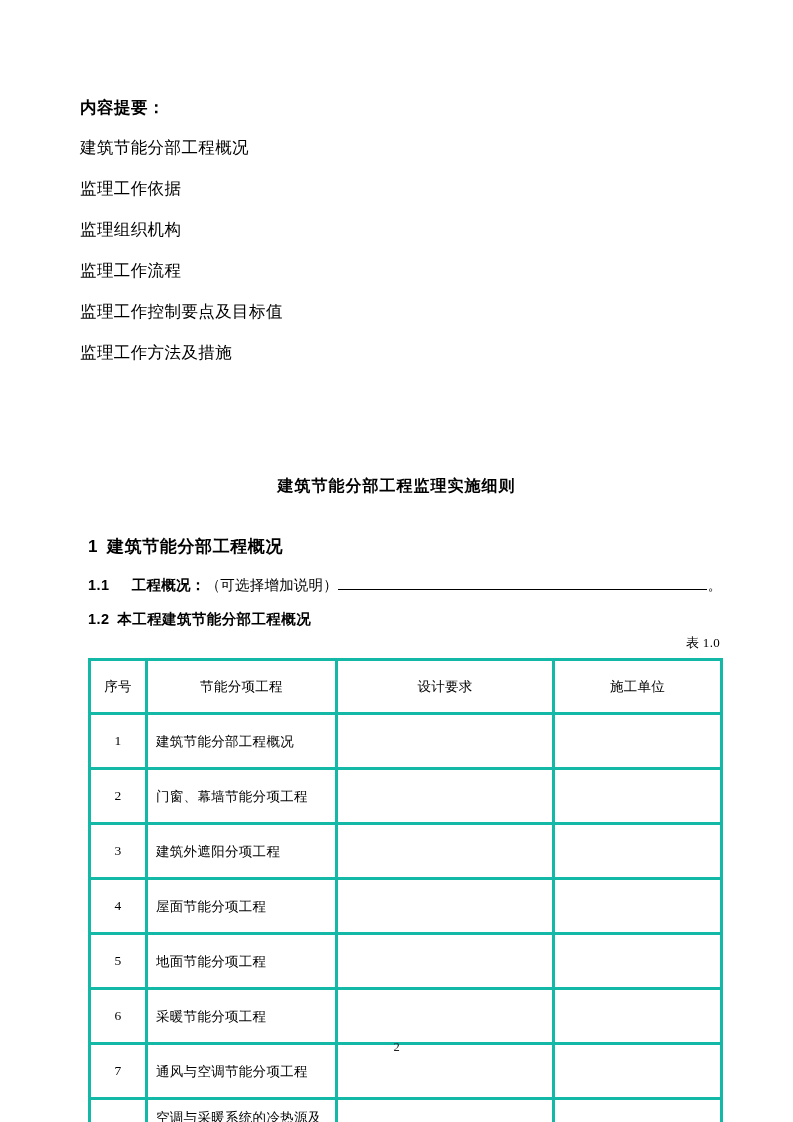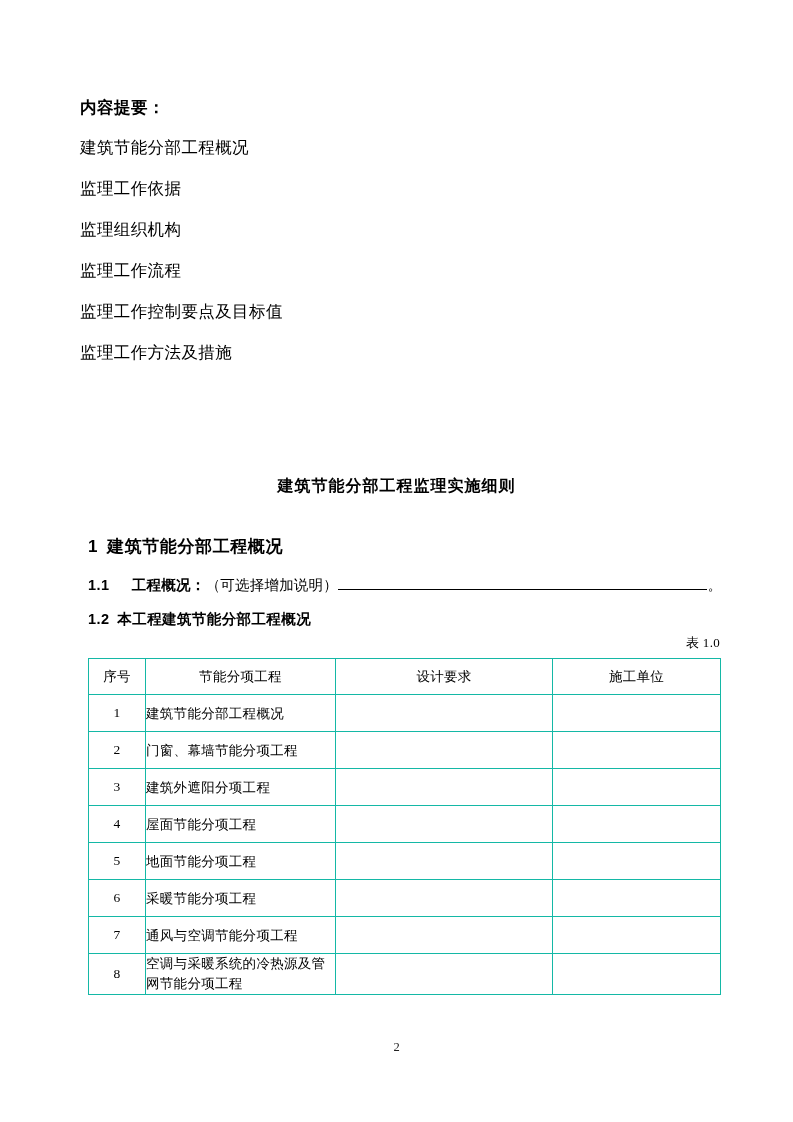--- a/index.html
+++ b/index.html
@@ -147,25 +147,25 @@
   .data-table {
     position: absolute;
     left: 88px;
     top: 658px;
     width: 632px;
     border-collapse: collapse;
     table-layout: fixed;
     font-family: "Liberation Serif", "DejaVu Serif", serif;
   }
   .data-table td, .data-table th {
-    border: 1px solid #14b8a6;
+    border: 3px solid #14b8a6;
     font-weight: normal;
     font-size: 13.5px;
     letter-spacing: 0.3px;
-    padding: 0;
+    padding: 8px;
   }
   .col-seq   { width: 57px; }
   .col-item  { width: 190px; }
   .col-req   { width: 217px; }
   .col-unit  { width: 168px; }
 
   .data-table thead td {
     height: 35px;
     text-align: center;
     vertical-align: middle;

